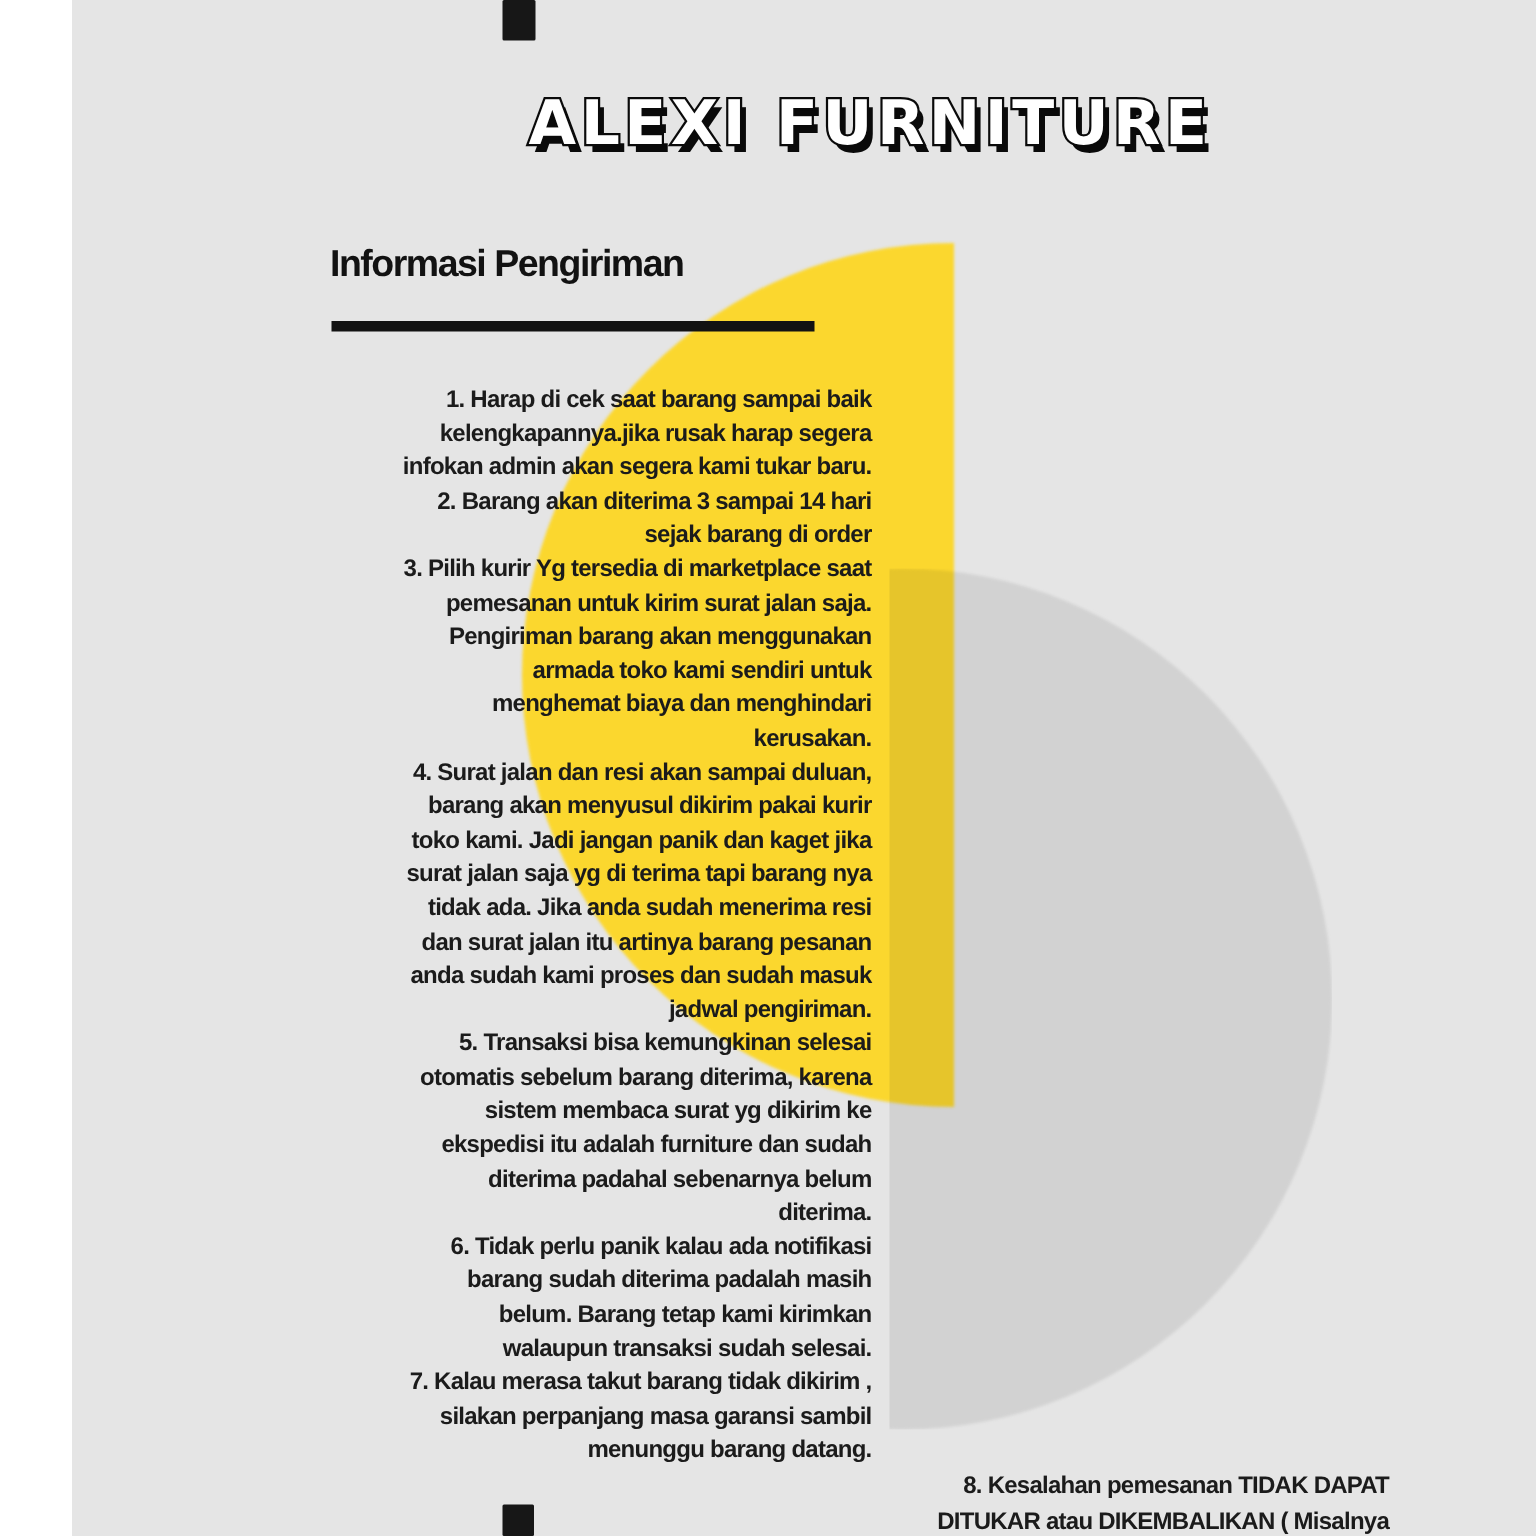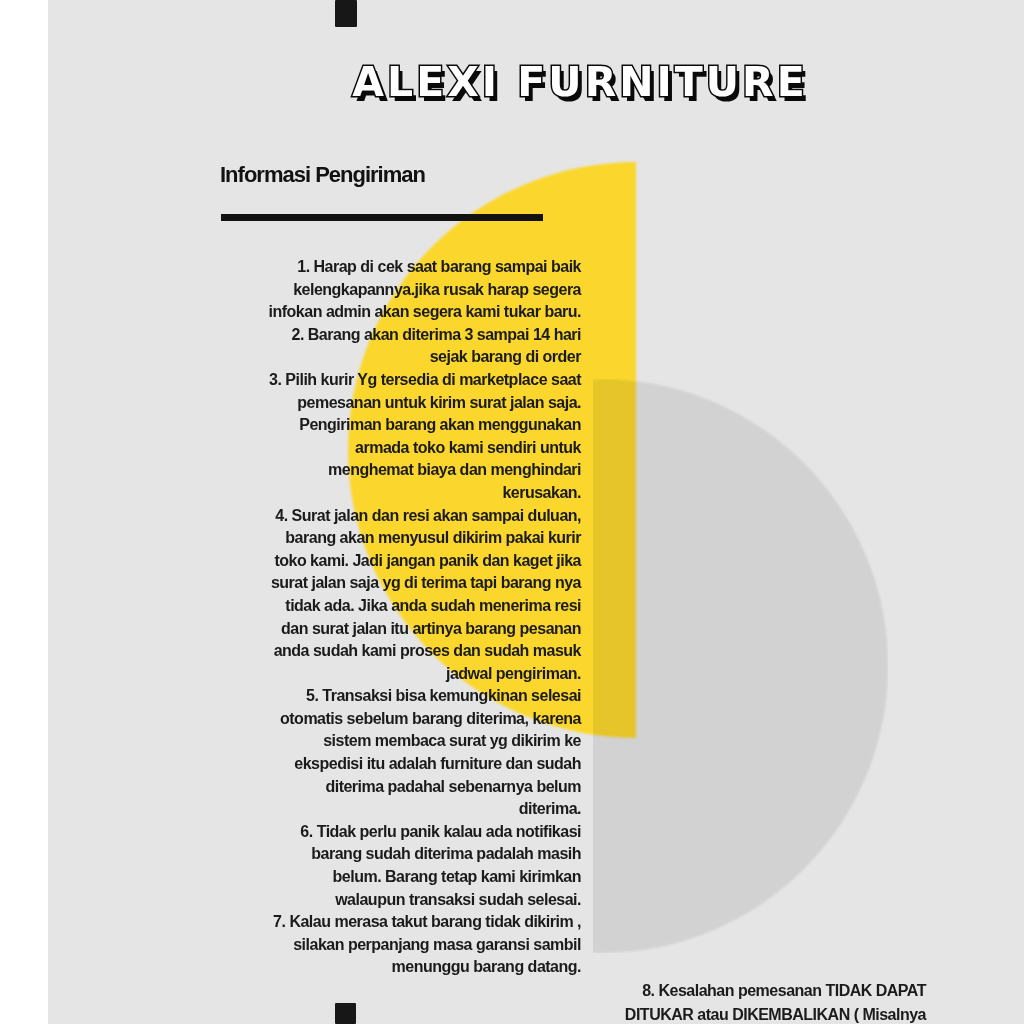--- a/index.html
+++ b/index.html
@@ -23,21 +23,21 @@
   
   #brand-title-svg{position:absolute;left:272px;top:48px;width:520px;height:70px;}
   #brand-title-svg text{
     font-family:"DejaVu Sans","Liberation Sans",sans-serif;
     font-weight:bold;font-size:41px;letter-spacing:3px;
   }
   .title-shadow{fill:#0a0a0a;}
   .title-face{fill:#ffffff;stroke:#0a0a0a;stroke-width:3px;paint-order:stroke;}
   
   #page-heading{
-    position:absolute;left:172px;top:162px;font-size:22px;font-weight:bold;
+    position:absolute;left:172px;top:162px;font-size:25px;font-weight:bold;
     letter-spacing:-1px;color:#121212;white-space:nowrap;
   }
   #heading-rule{position:absolute;left:173px;top:214px;width:322px;height:7px;background:#121212;}
   
   .col{
     position:absolute;top:256px;font-weight:bold;color:#1b1b1b;
     white-space:pre-line;letter-spacing:-0.5px;text-align:right;
   }
   #left-column{left:173px;width:360px;font-size:16px;line-height:22.6px;}
   #right-column{left:528px;width:350px;font-size:16px;line-height:24.2px;}

